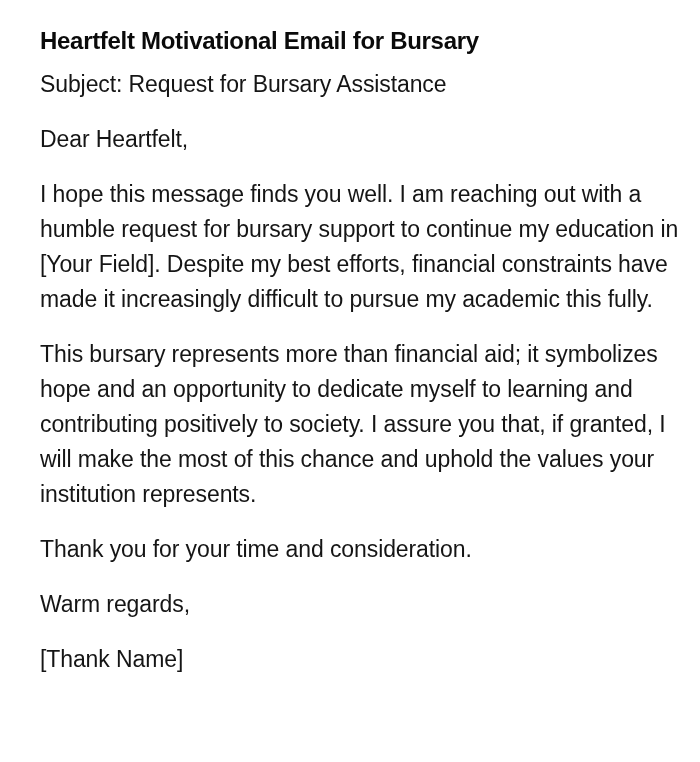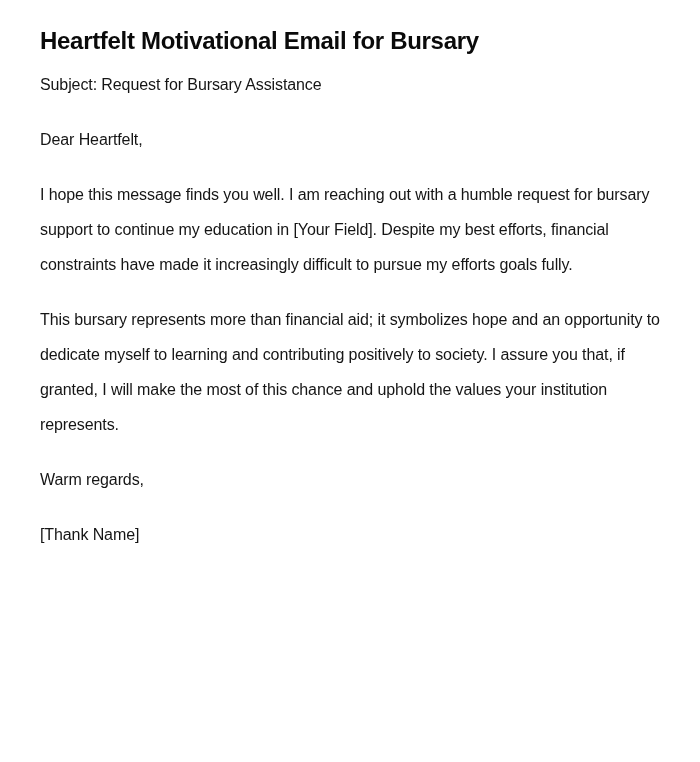--- a/index.html
+++ b/index.html
@@ -23,33 +23,34 @@
     .title {
       font-family: "Liberation Sans", "DejaVu Sans", sans-serif;
       font-weight: bold;
       font-size: 24px;
       line-height: 34px;
       margin: 0;
       letter-spacing: -0.3px;
       color: #0a0a0a;
     }
     .para {
-      font-size: 16px;
+      font-size: 23px;
       line-height: 35px;
       margin: 0;
       color: #151515;
       letter-spacing: -0.1px;
     }
     .subject { margin-top: 9px; }
     .gap { margin-top: 20px; }
   </style>
 </head>
 <body>
 
 <div class="doc">
   <h1 class="title">Heartfelt Motivational Email for Bursary</h1>
   <p class="para subject">Subject: Request for Bursary Assistance</p>
   <p class="para gap">Dear Heartfelt,</p>
-  <p class="para gap">I hope this message finds you well. I am reaching out with a humble request for bursary support to continue my education in [Your Field]. Despite my best efforts, financial constraints have made it increasingly difficult to pursue my efforts goals fully.</p>
+  <p class="para gap">I hope this message finds you well. I am reaching out with a humble request for bursary support to continue my education in [Your Field]. Despite my best efforts, financial constraints have made it increasingly difficult to pursue my academic this fully.</p>
   <p class="para gap">This bursary represents more than financial aid; it symbolizes hope and an opportunity to dedicate myself to learning and contributing positively to society. I assure you that, if granted, I will make the most of this chance and uphold the values your institution represents.</p>
+  <p class="para gap">Thank you for your time and consideration.</p>
   <p class="para gap">Warm regards,</p>
   <p class="para gap">[Thank Name]</p>
 </div>
 
 </body></html>

